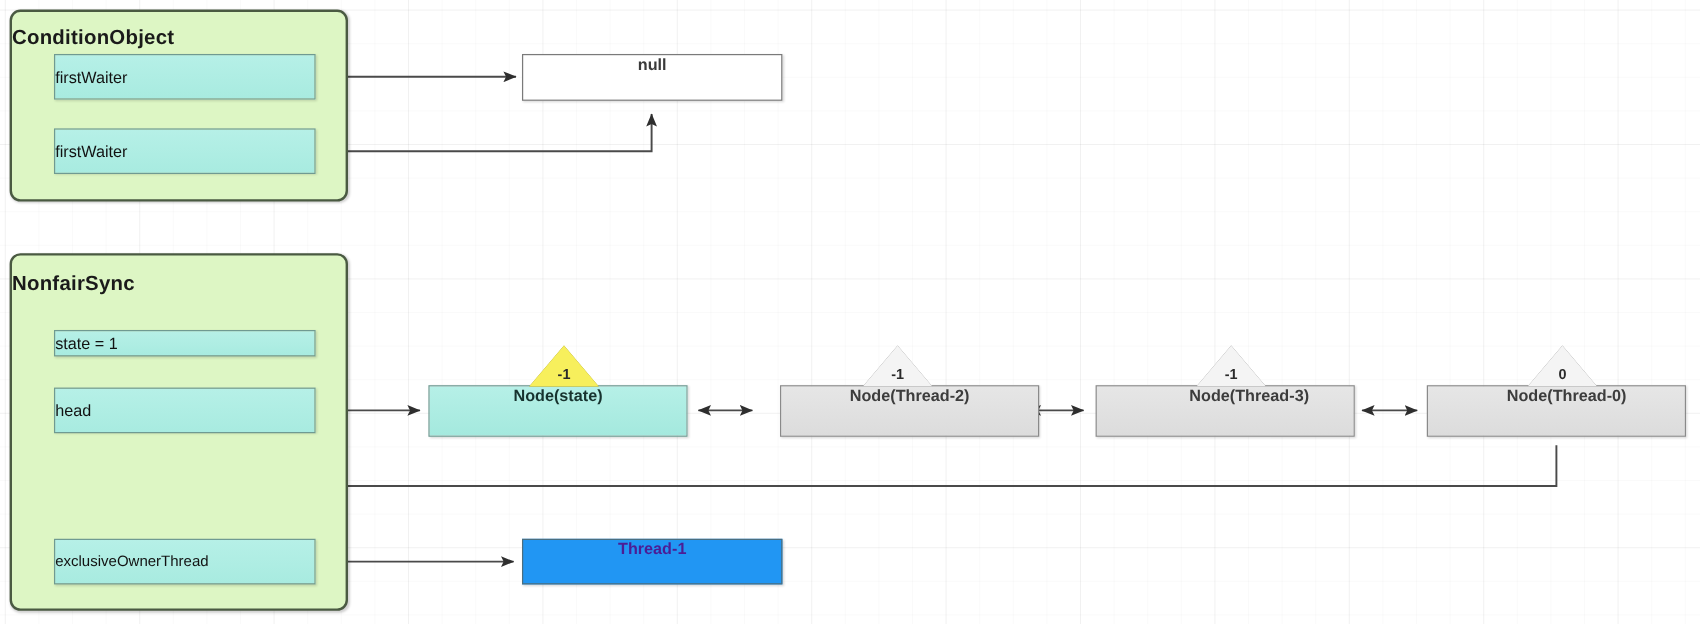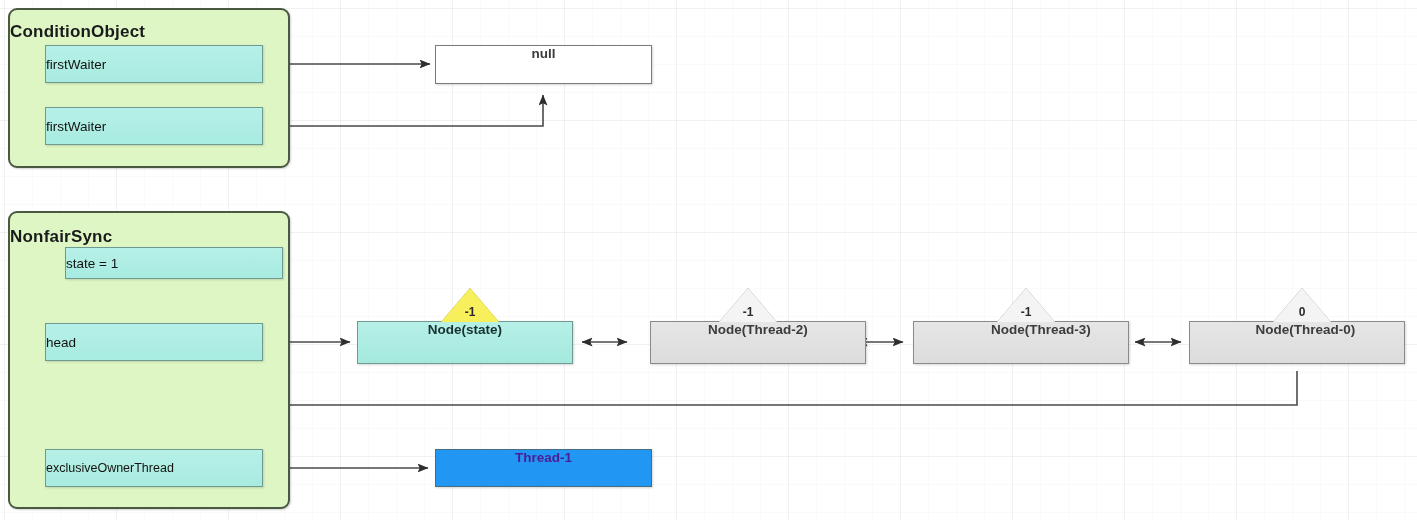--- a/index.html
+++ b/index.html
@@ -156,21 +156,21 @@
   <div class="field" style="left:45px; top:45px; width:218px; height:38px;">
     <span>firstWaiter</span>
   </div>
   <div class="field" style="left:45px; top:107px; width:218px; height:38px;">
     <span>firstWaiter</span>
   </div>
 
   <div class="group" style="left:8px; top:211px; width:282px; height:298px;">
     <div class="group-title" style="top:14px;">NonfairSync</div>
   </div>
-  <div class="field" style="left:45px; top:247px; width:218px; height:32px;margin-left:20px;">
+  <div class="field" style="left:45px; top:275px; width:218px; height:22px;">
     <span>state = 1</span>
   </div>
   <div class="field" style="left:45px; top:323px; width:218px; height:38px;">
     <span>head</span>
   </div>
   <div class="field" style="left:45px; top:449px; width:218px; height:38px; font-size:12.5px;">
     <span>exclusiveOwnerThread</span>
   </div>
 
   <div class="box box-white" style="left:435px; top:45px; width:217px; height:39px;">

